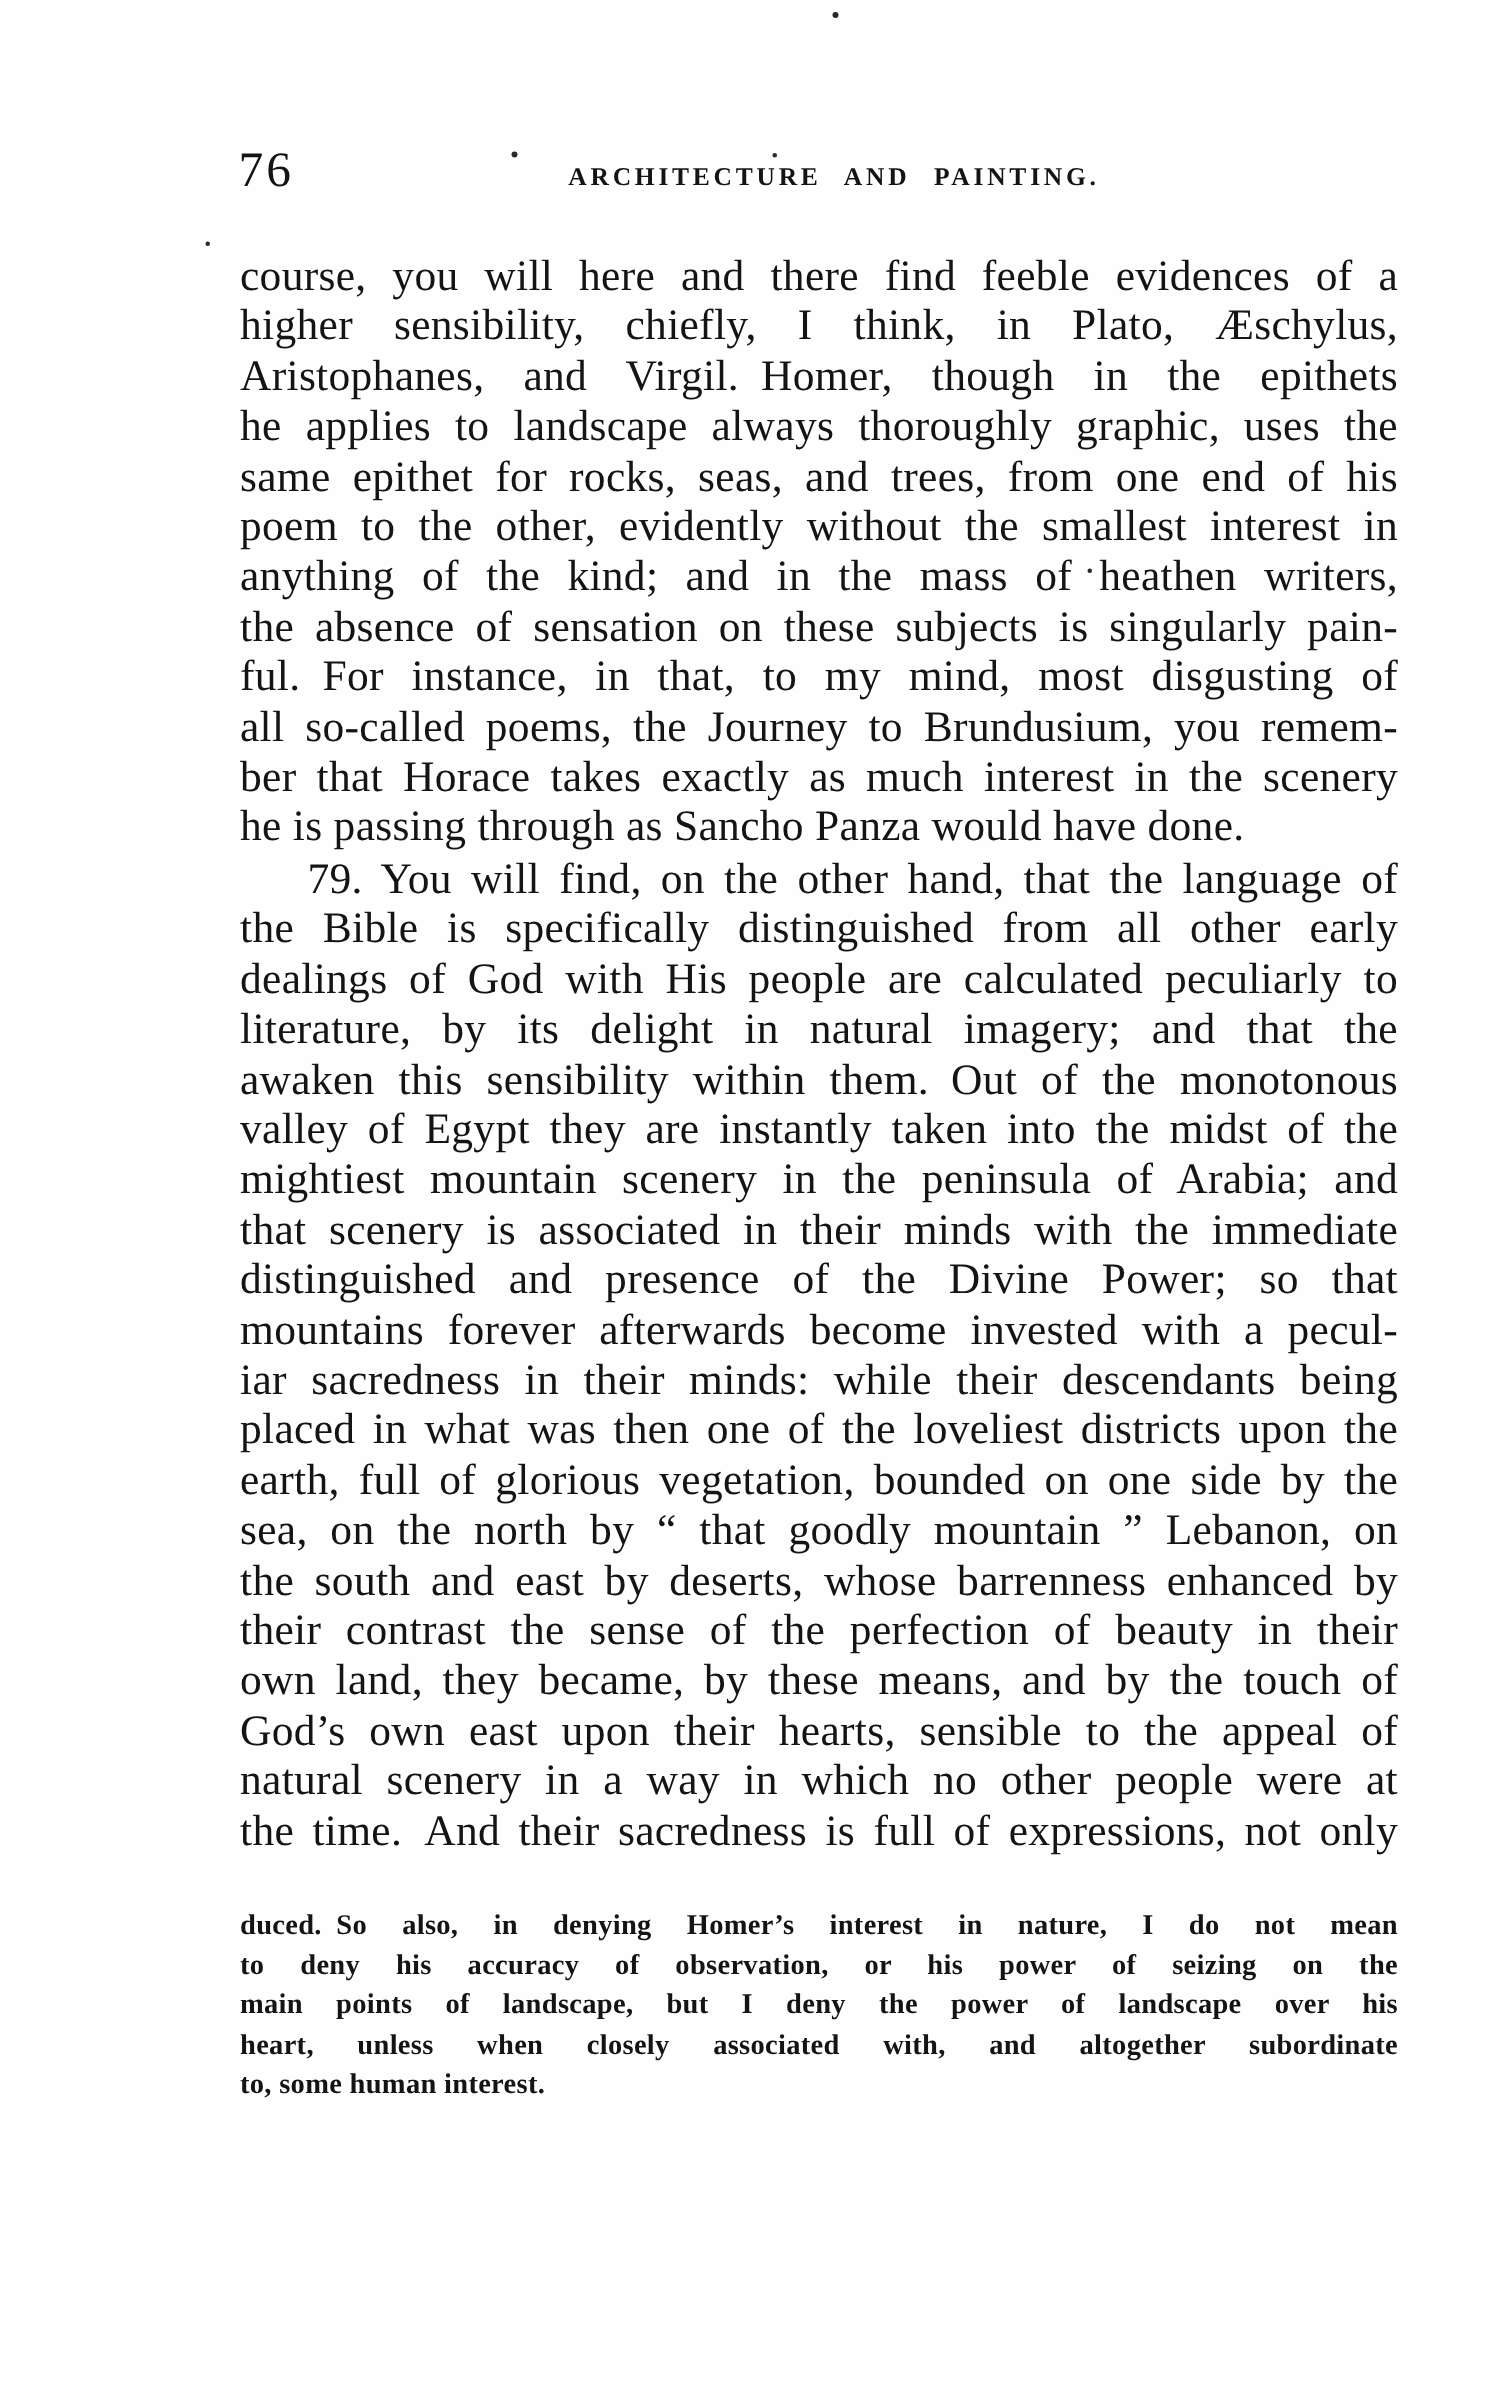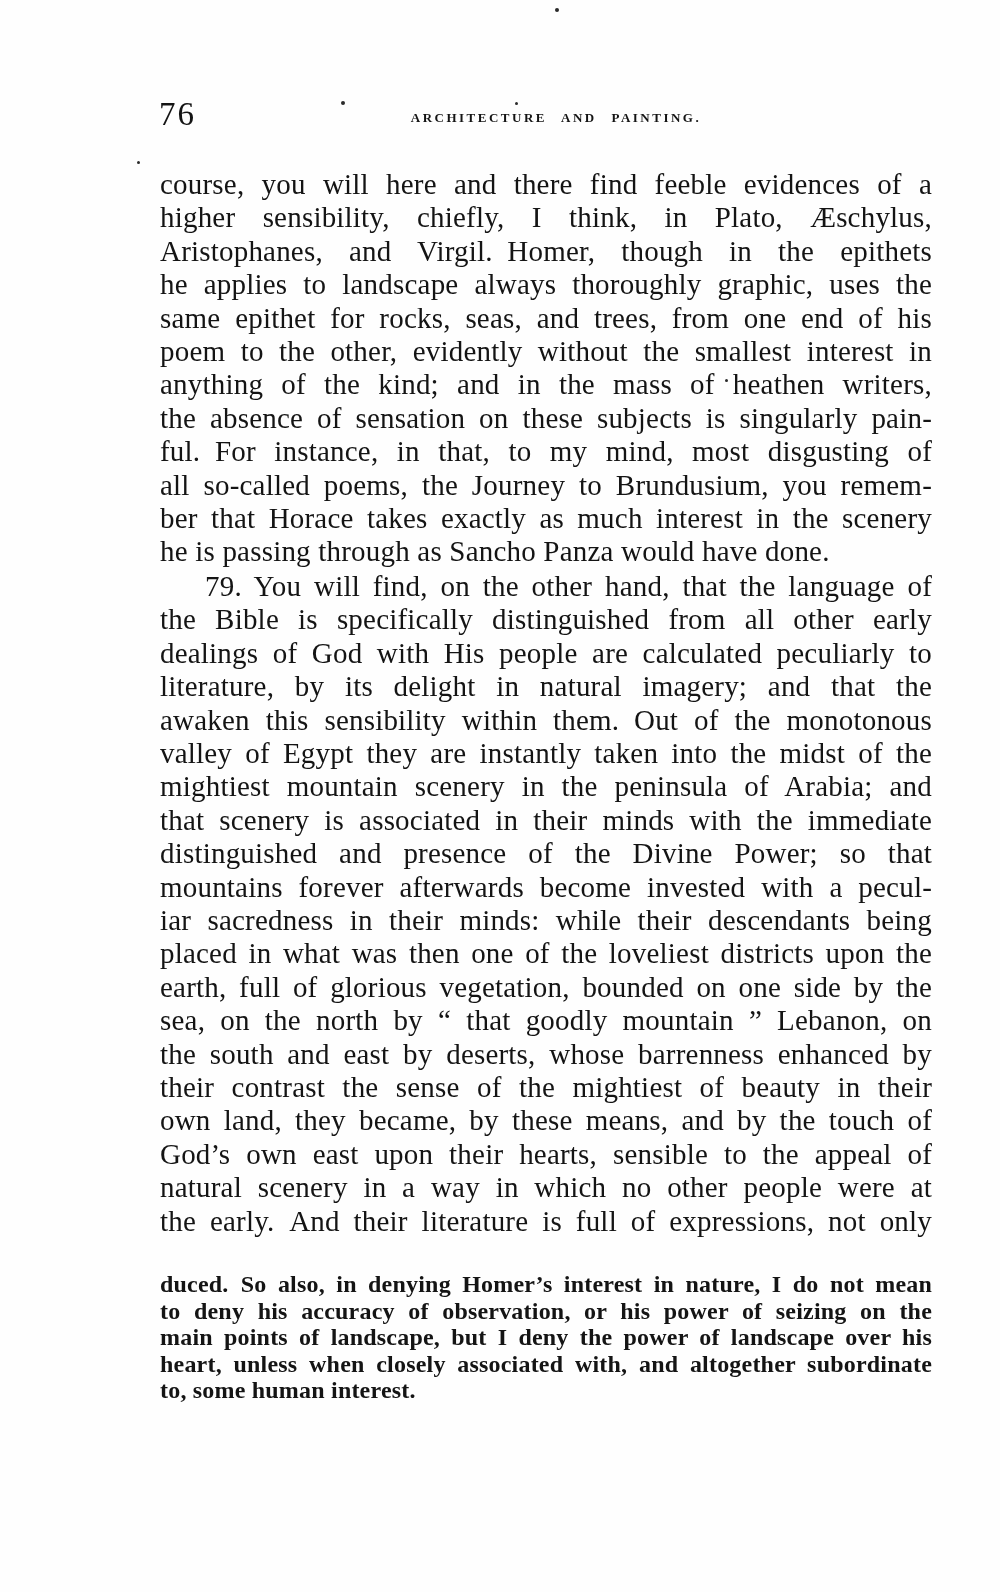--- a/index.html
+++ b/index.html
@@ -24,21 +24,21 @@
     letter-spacing: 2px;
     line-height: 36px;
     text-align: center;
   }
   .running-title {
     position: absolute;
     left: 170px;
     top: 106px;
     width: 772px;
     text-align: center;
-    font-size: 13px;
+    font-size: 17px;
     font-weight: bold;
     letter-spacing: 2.5px;
     word-spacing: 9px;
     line-height: 24px;
   }
   .body-text {
     position: absolute;
     left: 160px;
     top: 168px;
     width: 772px;
@@ -58,21 +58,21 @@
     text-indent: 45px;
   }
   .paragraph + .paragraph {
     margin-top: 1px;
   }
   .footnote {
     position: absolute;
     left: 160px;
     top: 1271px;
     width: 772px;
-    font-size: 24px;
+    font-size: 19px;
     font-weight: 600;
     line-height: 26.6px;
     letter-spacing: 0.2px;
   }
   .speck {
     position: absolute;
     width: 4px;
     height: 4px;
     background: #2a2a2a;
     border-radius: 50%;
@@ -111,25 +111,25 @@
         <div class="line">valley of Egypt they are instantly taken into the midst of the</div>
         <div class="line">mightiest mountain scenery in the peninsula of Arabia; and</div>
         <div class="line">that scenery is associated in their minds with the immediate</div>
         <div class="line">distinguished and presence of the Divine Power; so that</div>
         <div class="line">mountains forever afterwards become invested with a pecul-</div>
         <div class="line">iar sacredness in their minds: while their descendants being</div>
         <div class="line">placed in what was then one of the loveliest districts upon the</div>
         <div class="line">earth, full of glorious vegetation, bounded on one side by the</div>
         <div class="line">sea, on the north by “ that goodly mountain ” Lebanon, on</div>
         <div class="line">the south and east by deserts, whose barrenness enhanced by</div>
-        <div class="line">their contrast the sense of the mightiest of beauty in their</div>
+        <div class="line">their contrast the sense of the perfection of beauty in their</div>
         <div class="line">own land, they became, by these means, and by the touch of</div>
         <div class="line">God’s own east upon their hearts, sensible to the appeal of</div>
         <div class="line">natural scenery in a way in which no other people were at</div>
-        <div class="line">the early. And their literature is full of expressions, not only</div>
+        <div class="line">the time. And their sacredness is full of expressions, not only</div>
       </div>
     </div>
 
   <div class="footnote">
       <div class="line">duced. So also, in denying Homer’s interest in nature, I do not mean</div>
       <div class="line">to deny his accuracy of observation, or his power of seizing on the</div>
       <div class="line">main points of landscape, but I deny the power of landscape over his</div>
       <div class="line">heart, unless when closely associated with, and altogether subordinate</div>
       <div class="line last">to, some human interest.</div>
     </div>

